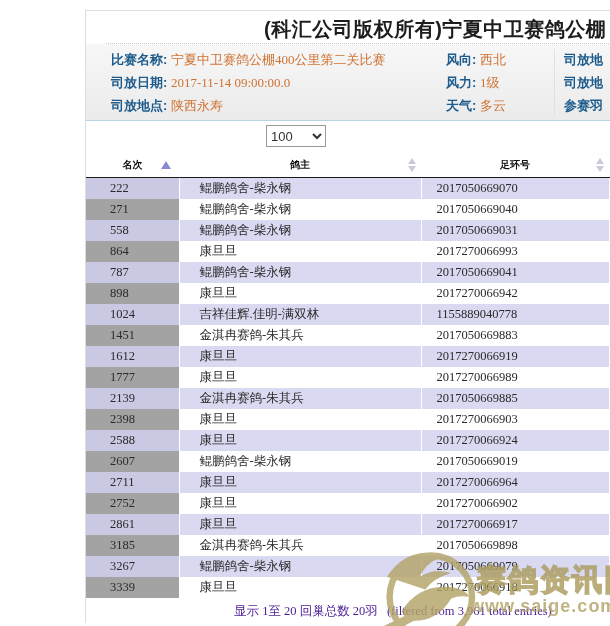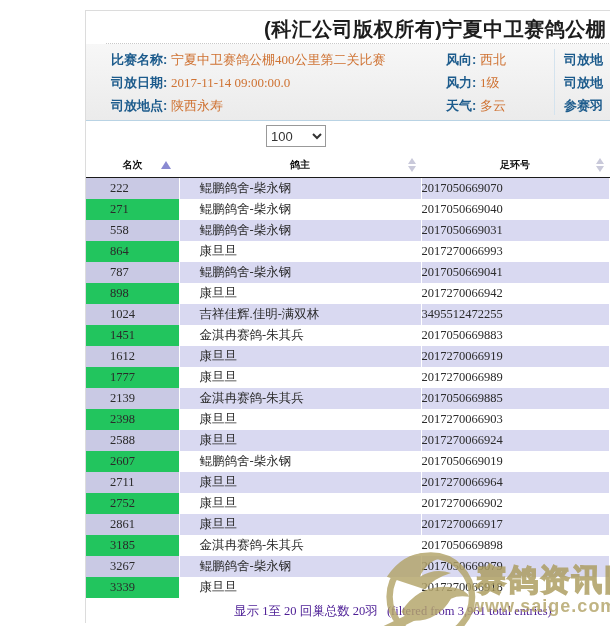--- a/index.html
+++ b/index.html
@@ -56,25 +56,25 @@
   .sort-both{position:absolute;right:5px;top:5px;display:flex;flex-direction:column;gap:2px;}
   .sort-both .up{width:0;height:0;border-left:4px solid transparent;border-right:4px solid transparent;border-bottom:6px solid #c9c9da;}
   .sort-both .down{width:0;height:0;border-left:4px solid transparent;border-right:4px solid transparent;border-top:6px solid #c9c9da;}
   .grid td{
     height:21px;padding:0;font-size:12.5px;color:#2a2a2a;
     font-family:"Liberation Serif","DejaVu Serif",serif;
     border-right:1px solid #fff;white-space:nowrap;overflow:hidden;
   }
   .grid td.c-rank{padding-left:24px;}
   .grid td.c-owner{padding-left:20px;}
-  .grid td.c-ring{}
+  .grid td.c-ring{padding-left:15px;}
   tr.odd td{background:#d9d9f1;}
   tr.odd td.c-rank{background:#c9c9e4;}
   tr.even td{background:#ffffff;}
-  tr.even td.c-rank{background:#22c55e;}
+  tr.even td.c-rank{background:#a3a3a3;}
   
   .footer{
     position:absolute;left:148px;top:592px;white-space:nowrap;
     font-size:12.5px;color:#4c1d95;
     font-family:"Liberation Serif","DejaVu Serif",serif;
   }
   .footer .filtered{margin-left:6px;}
   
   .watermark{
     position:absolute;left:368px;top:536px;width:260px;height:100px;
@@ -199,21 +199,21 @@
       <td class="c-ring">2017050669041</td>
     </tr>
         <tr class="even">
       <td class="c-rank">898</td>
       <td class="c-owner">康旦旦</td>
       <td class="c-ring">2017270066942</td>
     </tr>
         <tr class="odd">
       <td class="c-rank">1024</td>
       <td class="c-owner">吉祥佳辉.佳明-满双林</td>
-      <td class="c-ring">3495512472255</td>
+      <td class="c-ring">1155889040778</td>
     </tr>
         <tr class="even">
       <td class="c-rank">1451</td>
       <td class="c-owner">金淇冉赛鸽-朱其兵</td>
       <td class="c-ring">2017050669883</td>
     </tr>
         <tr class="odd">
       <td class="c-rank">1612</td>
       <td class="c-owner">康旦旦</td>
       <td class="c-ring">2017270066919</td>

